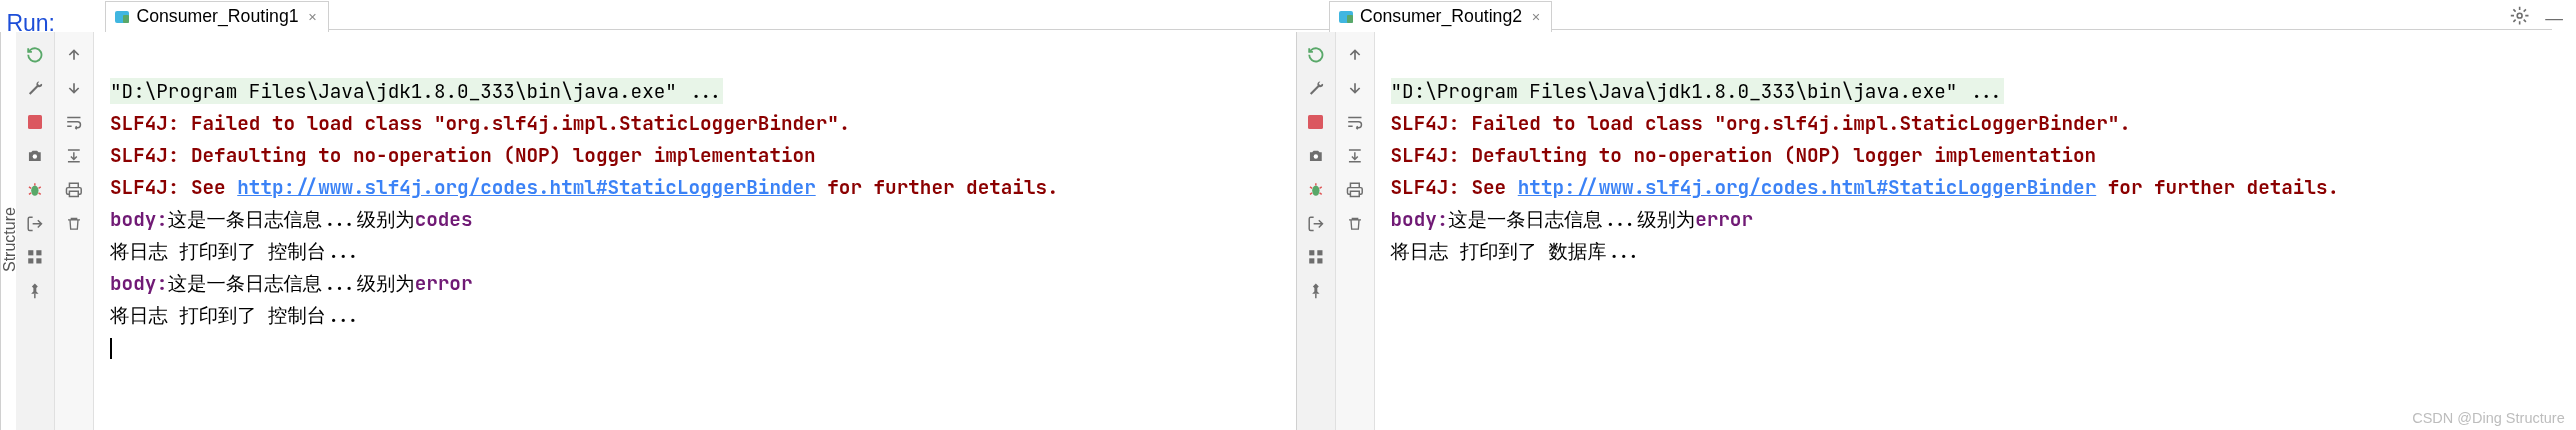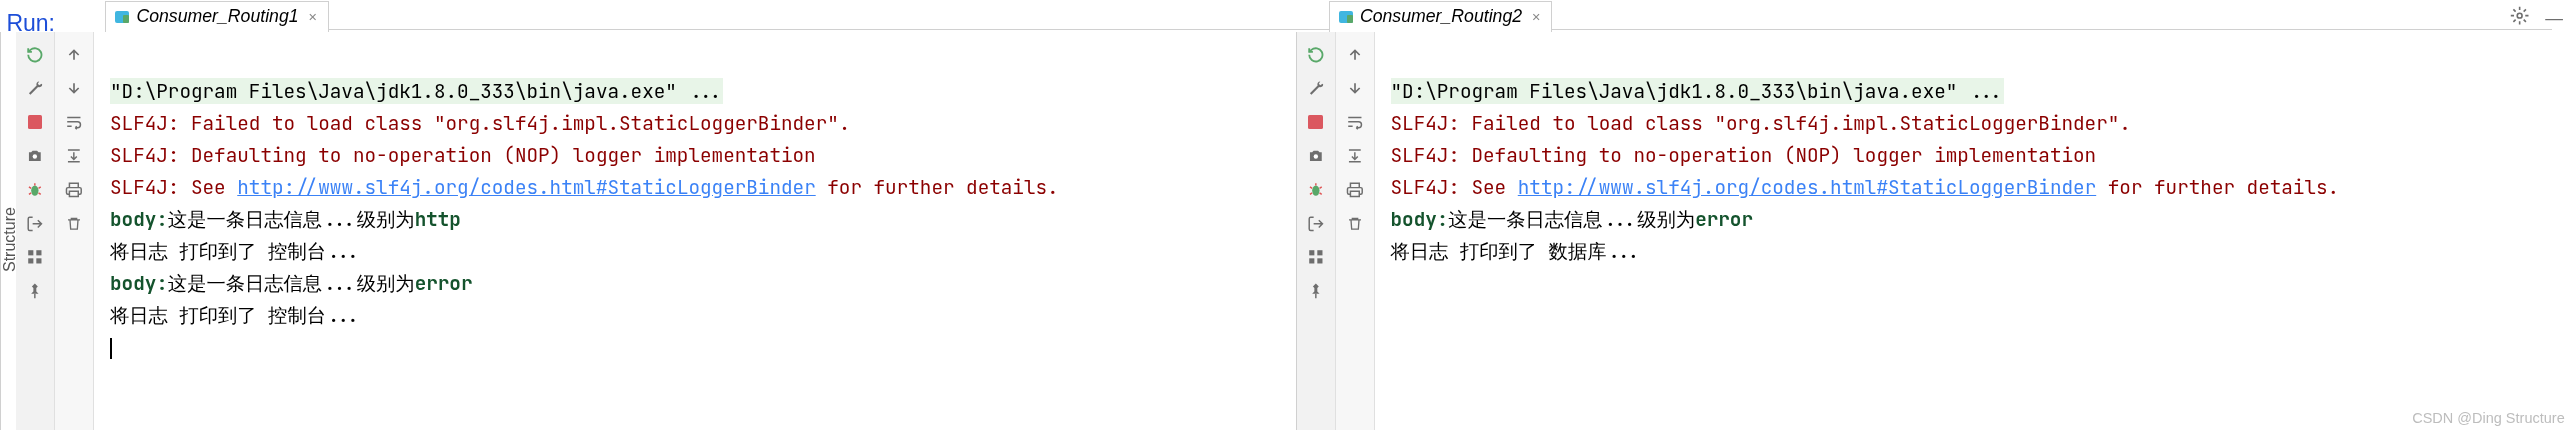--- a/index.html
+++ b/index.html
@@ -38,21 +38,20 @@
       display: flex;
       align-items: center;
       gap: 6.4px;
       padding: 15px 8px;
       background: #fff;
       border-left: 0.8px solid #d0d0d0;
       border-right: 0.8px solid #d0d0d0;
       border-top: 0.8px solid #d0d0d0;
       height: 27px;
       font-size: 17.7px;
-      font-style: italic;
     }
     .tab .file-icon svg { display: block; }
     .tab .close-x { color: #888; font-size: 14.5px; padding: 0 3.2px; }
     .top-right {
       position: absolute;
       right: 13px;
       top: 6.4px;
       display: flex;
       gap: 16px;
       align-items: center;
@@ -110,23 +109,23 @@
       flex: 1;
       padding: 11.3px 16px;
       font-family: "JetBrains Mono", Consolas, monospace;
       font-size: 19.3px;
       line-height: 32px;
       white-space: pre;
       overflow: hidden;
       background: #fff;
     }
     .hl { background: #e8f5e8; }
-    .err { color: #8b0000; font-weight: normal; }
+    .err { color: #8b0000; font-weight: bold; }
     .link { color: #3b82f6; text-decoration: underline; }
-    .bold { font-weight: bold; color: #14532d; }
+    .bold { font-weight: bold; color: #701a75; }
     .caret { display: inline-block; width: 1.6px; height: 21px; background: #000; vertical-align: middle; }
     .watermark {
       position: absolute;
       right: 11.3px;
       bottom: 4.8px;
       font-size: 14.5px;
       color: #bdbdbd;
     }
   </style>
 </head>
@@ -252,21 +251,21 @@
           <svg width="16" height="17.7" viewBox="0 0 24 24" fill="none" stroke="#6e6e6e" stroke-width="2">
             <path d="M3 6h18M8 6V4h8v2M6 6l1 14h10l1-14"></path>
           </svg>
         </span>
     </div>
     <div class="console">
 <span class="hl">"D:\Program Files\Java\jdk1.8.0_333\bin\java.exe" ...</span>
 <span class="err">SLF4J: Failed to load class "org.slf4j.impl.StaticLoggerBinder".</span>
 <span class="err">SLF4J: Defaulting to no-operation (NOP) logger implementation</span>
 <span class="err"><span>SLF4J: See </span><span class="link">http://www.slf4j.org/codes.html#StaticLoggerBinder</span><span> for further details.</span></span>
-<span class="bold">body:</span><span>这是一条日志信息...级别为</span><span class="bold">http</span>
+<span class="bold">body:</span><span>这是一条日志信息...级别为</span><span class="bold">codes</span>
 <span>将日志 打印到了 控制台...</span>
 <span class="bold">body:</span><span>这是一条日志信息...级别为</span><span class="bold">error</span>
 <span>将日志 打印到了 控制台...</span>
 <span class="caret"></span>
 </div>
   </div>
 
   <div class="pane">
     <div class="toolbar-col">
       <span class="tb">

